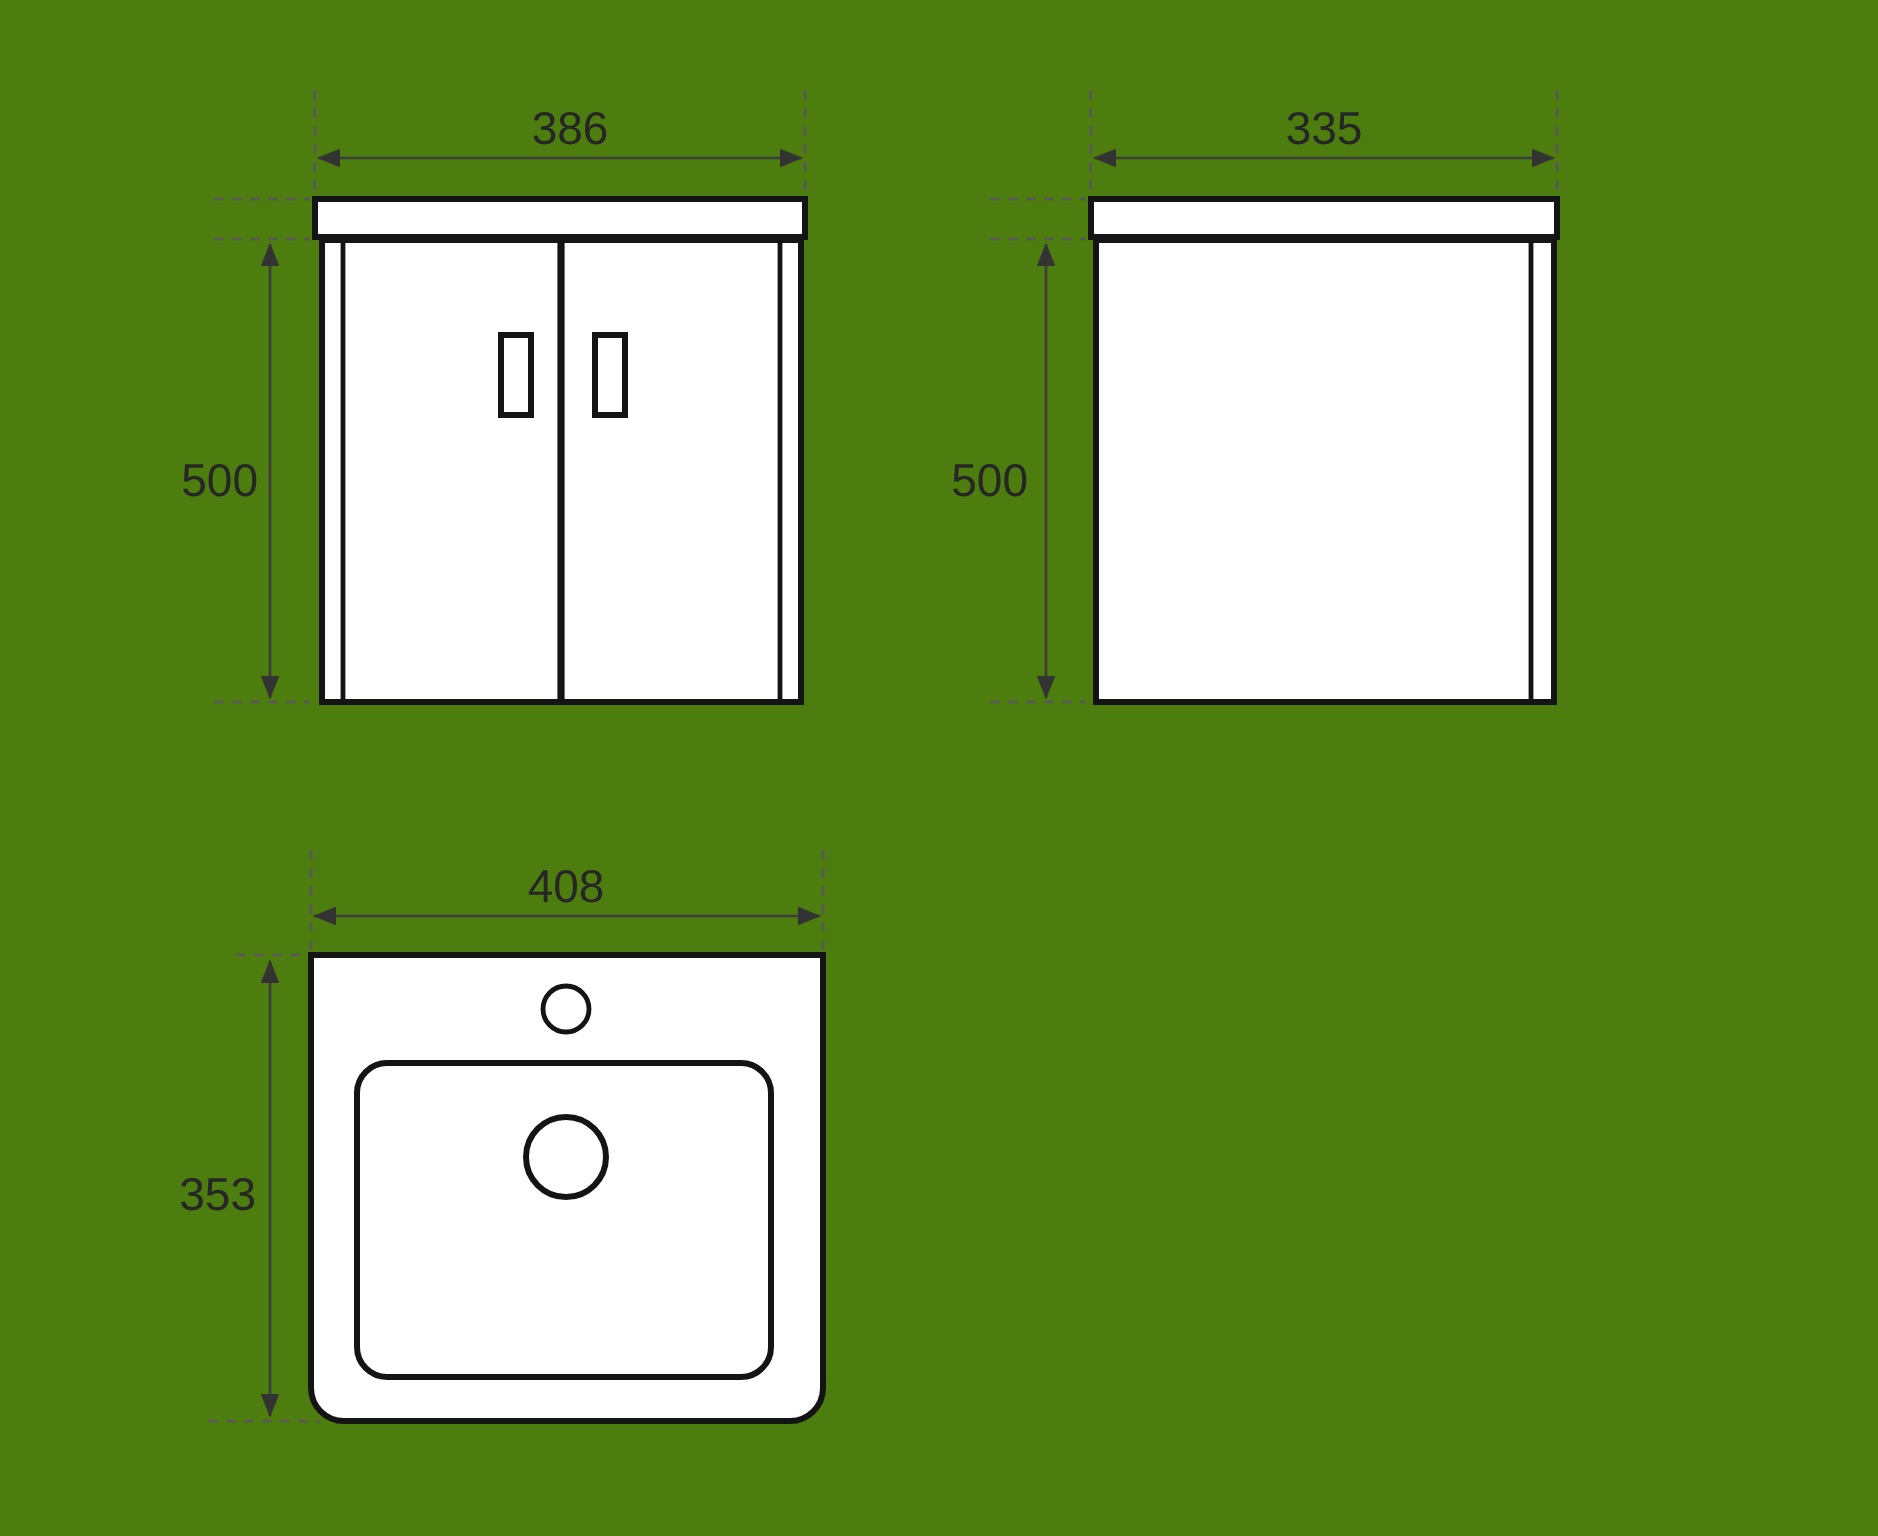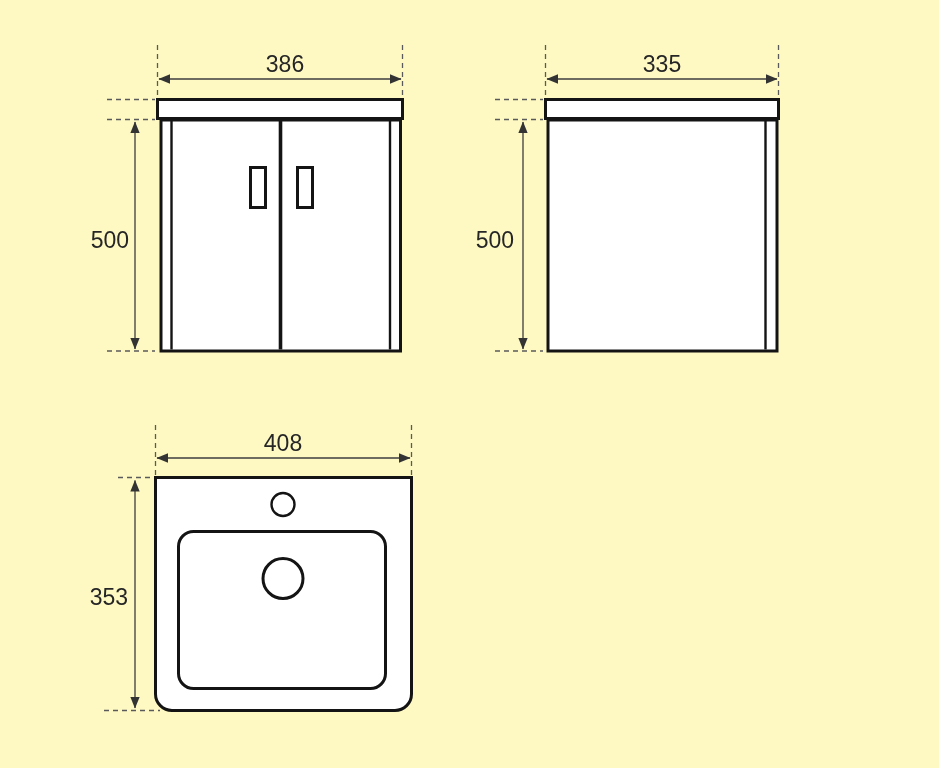--- a/index.html
+++ b/index.html
@@ -4,21 +4,21 @@
 <style>
   html, body {
     margin: 0;
     padding: 0;
     background: #ffffff;
   }
   .canvas {
     position: relative;
     width: 939px;
     height: 768px;
-    background: #fef9c3;
+    background: #4d7c0f;
     font-family: "Liberation Sans", sans-serif;
   }
   svg { display: block; }
   .obj {
     fill: none;
     stroke: #141414;
     stroke-width: 3;
   }
   .obj-thin {
     fill: none;

